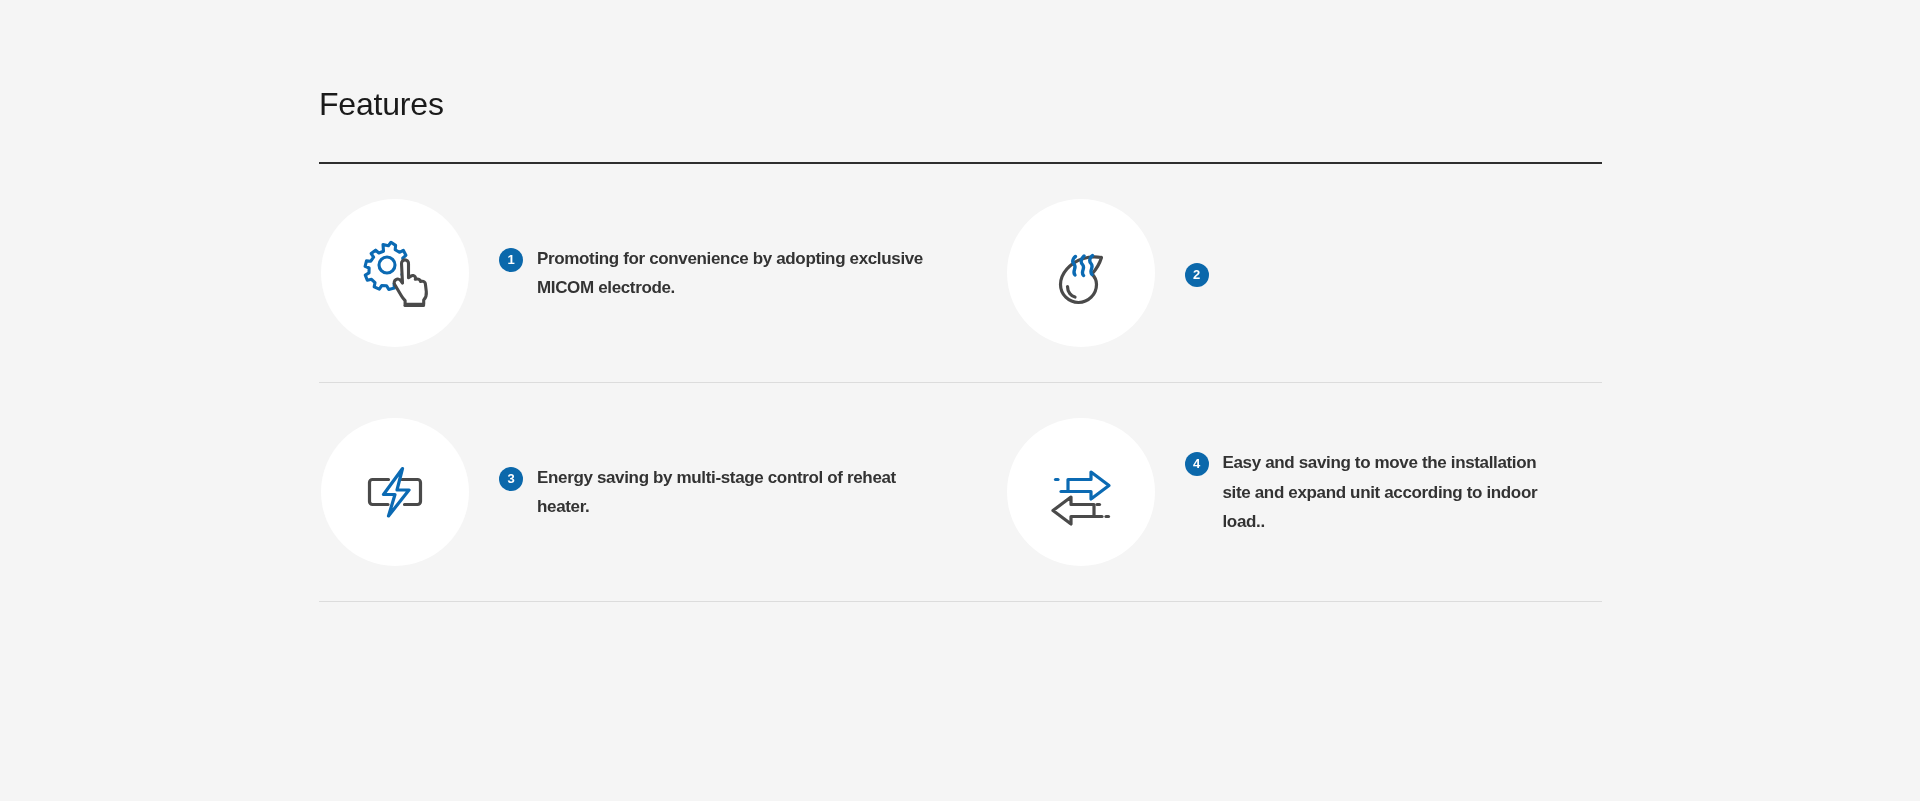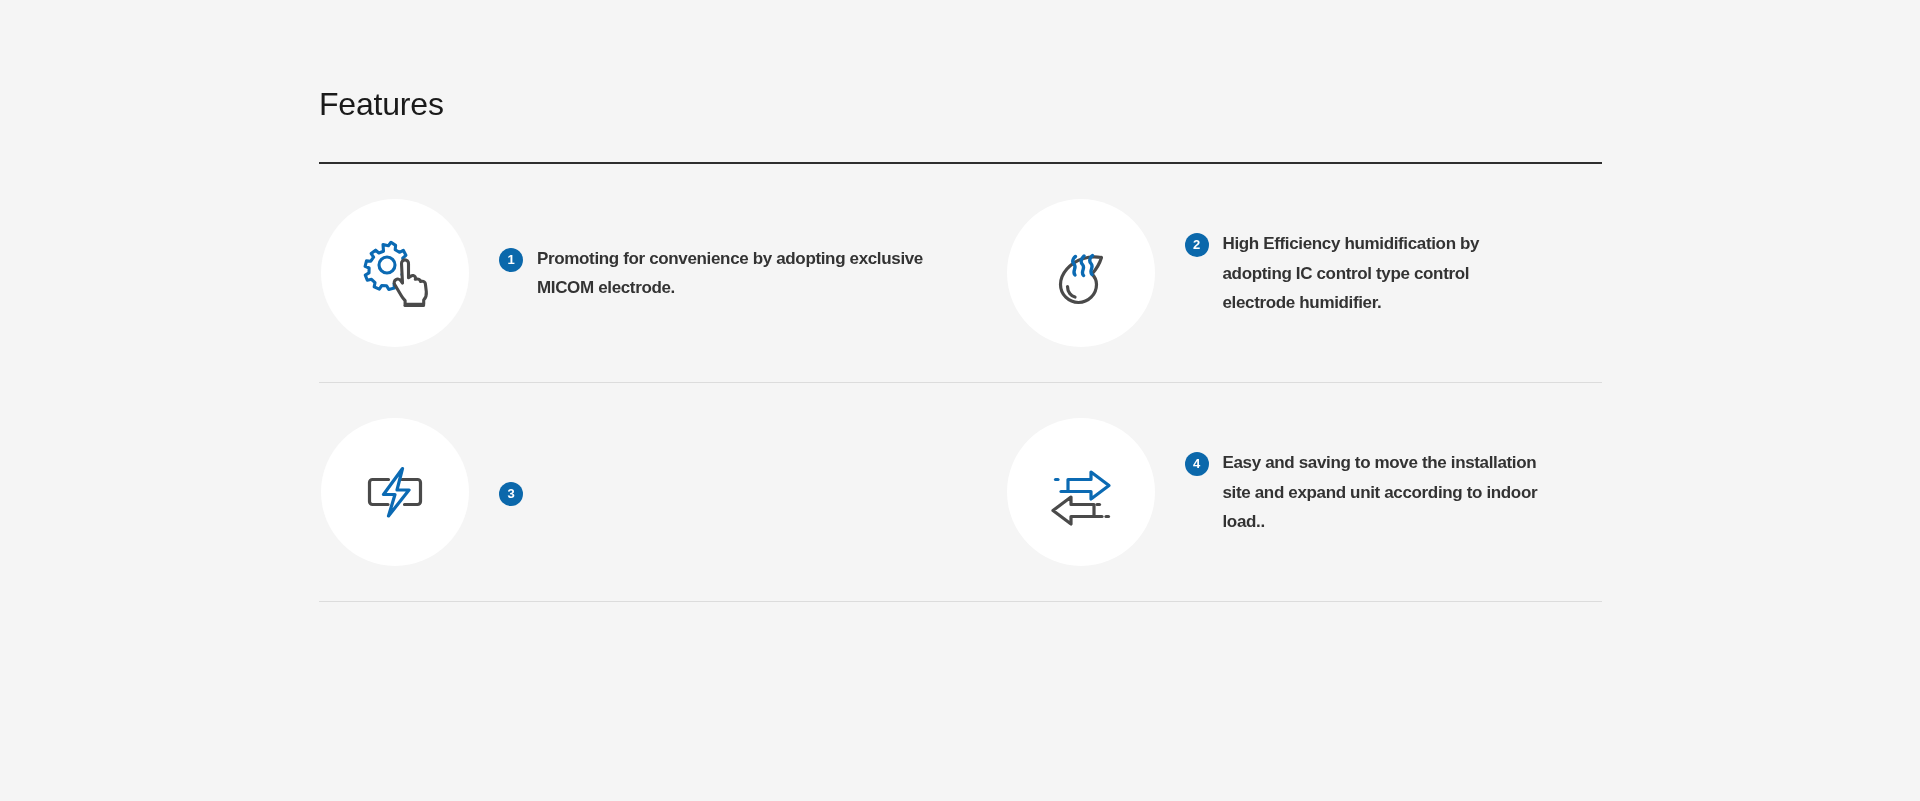--- a/index.html
+++ b/index.html
@@ -171,21 +171,20 @@
               <path d="M29.5 56.5 c0 5.5 3.5 9.5 7.5 10.5" stroke="#4a4a4a" stroke-width="3.2" stroke-linecap="round" fill="none"></path>
 
               <path d="M37 45 c-3.5-4 2.5-7 -1-11 -3.5-4 1.5-7.5 1.5-7.5" stroke="#0b6ab3" stroke-width="3.4" stroke-linecap="round" fill="none"></path>
               <path d="M45.5 45.5 c-3.5-4 2.5-7 -1-11 -3.5-4 1.5-8.5 1.5-8.5" stroke="#0b6ab3" stroke-width="3.4" stroke-linecap="round" fill="none"></path>
               <path d="M54 44.5 c-3.5-4 2.5-7 -1-11 -3.5-4 1.5-8 1.5-8" stroke="#0b6ab3" stroke-width="3.4" stroke-linecap="round" fill="none"></path>
             </svg>
           </span>
         </div>
         <div class="feature-body">
           <span class="badge">2</span>
-          <span class="feature-text">High Efficiency humidification by adopting IC control type control electrode humidifier.</span>
         </div>
       </div>
 
     </div>
 
     <div class="rule-light"></div>
 
     <div class="feature-row">
 
       <div class="feature-item col-left">
@@ -195,20 +194,21 @@
 
               <path d="M20.5 30.5 h16 M50 30.5 h15.5 a3 3 0 0 1 3 3 v19 a3 3 0 0 1 -3 3 h-13
                        M36 55.5 h-15.5 a3 3 0 0 1 -3 -3 v-19 a3 3 0 0 1 3 -3" stroke="#4a4a4a" stroke-width="3.2" stroke-linecap="round" stroke-linejoin="round" fill="none"></path>
 
               <path d="M50.5 19.5 L31.5 45.5 h11.5 L36.5 67 L57 41 H45 z" stroke="#0b6ab3" stroke-width="3.2" stroke-linejoin="round" stroke-linecap="round" fill="none"></path>
             </svg>
           </span>
         </div>
         <div class="feature-body">
           <span class="badge">3</span>
+          <span class="feature-text">Energy saving by multi-stage control of reheat heater.</span>
         </div>
       </div>
 
       <div class="feature-item col-right wide">
         <div class="icon-circle">
           <span>
             <svg width="86" height="86" viewBox="0 0 86 86" fill="none">
 
               <path d="M30 30.5 h23 v-7.5 L71 36.5 L53 50 v-7.5 H30 z" stroke="#0b6ab3" stroke-width="3.2" stroke-linejoin="round" fill="none"></path>
               <path d="M17.5 30.5 h2.5" stroke="#0b6ab3" stroke-width="3.2" stroke-linecap="round"></path>

